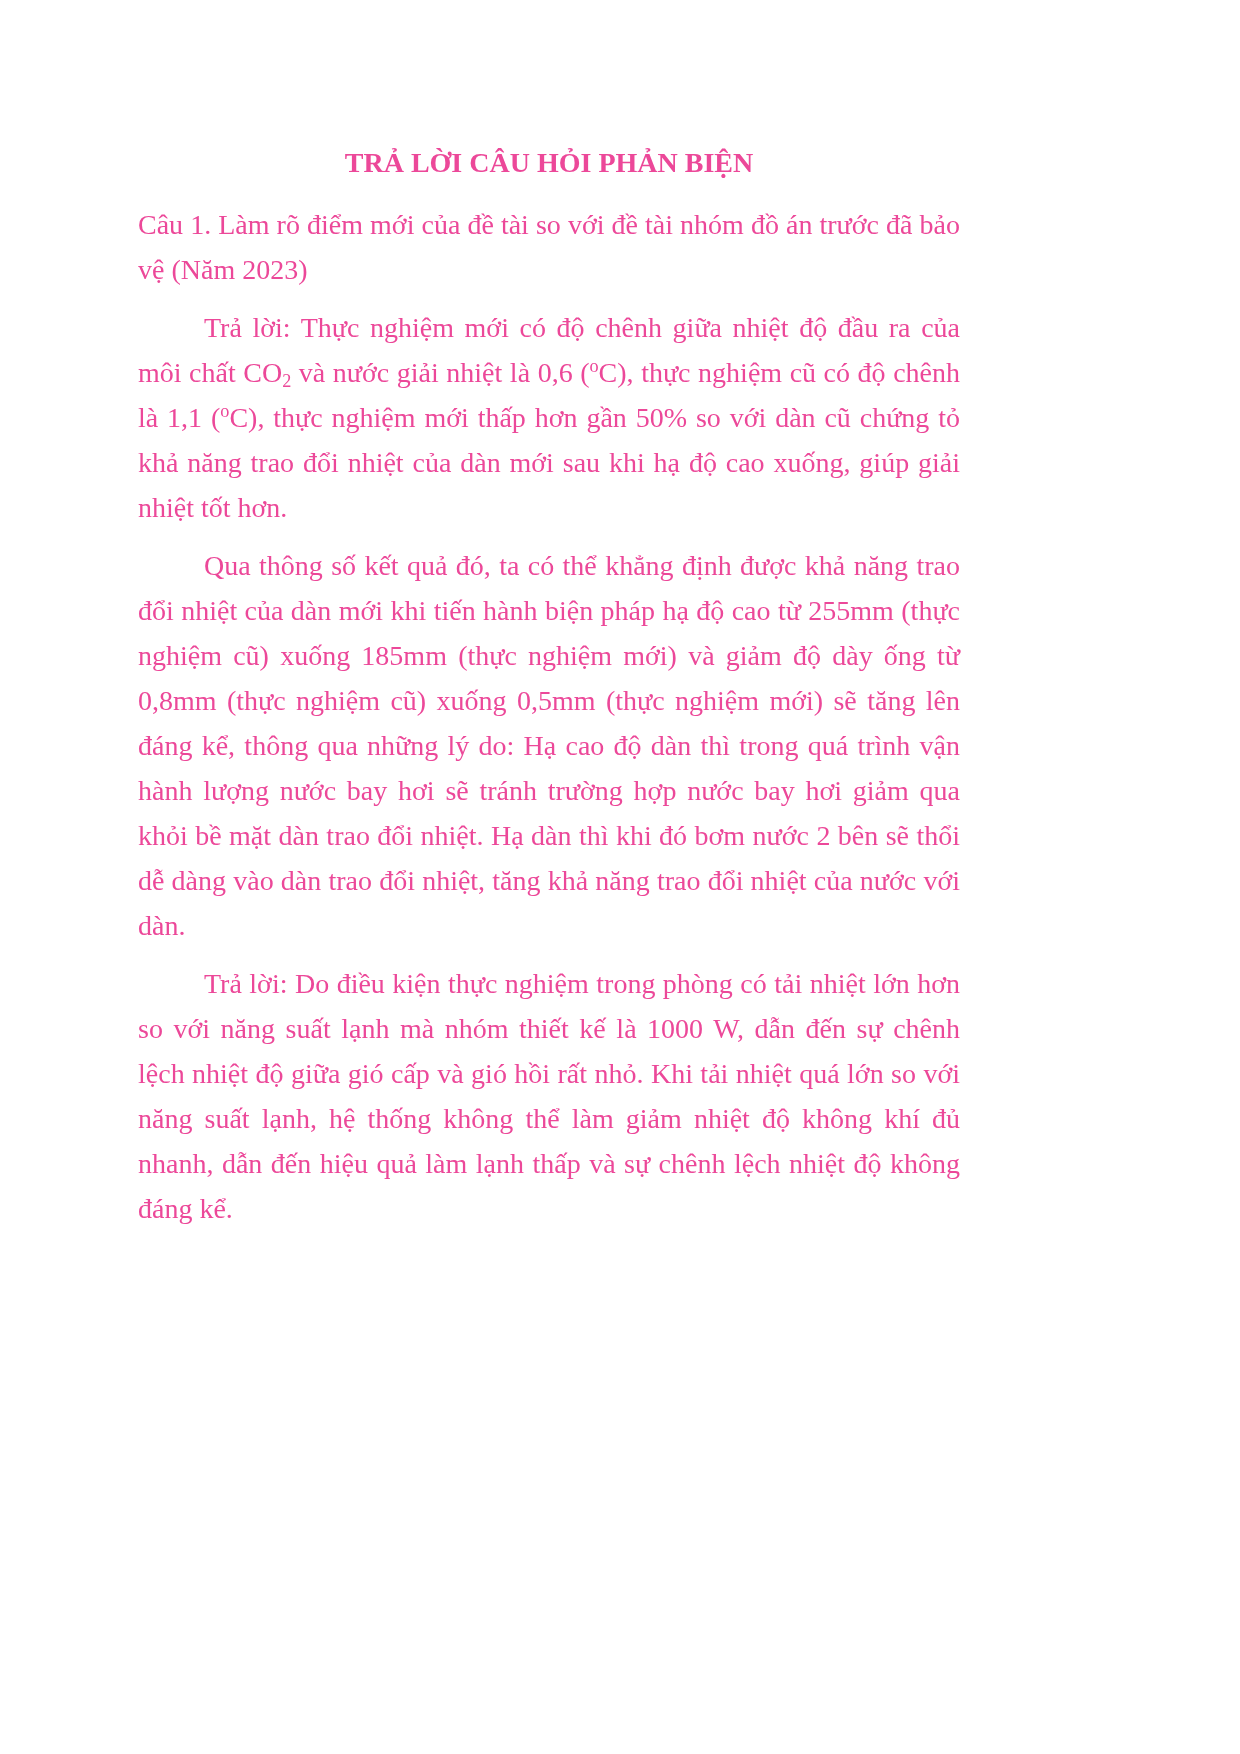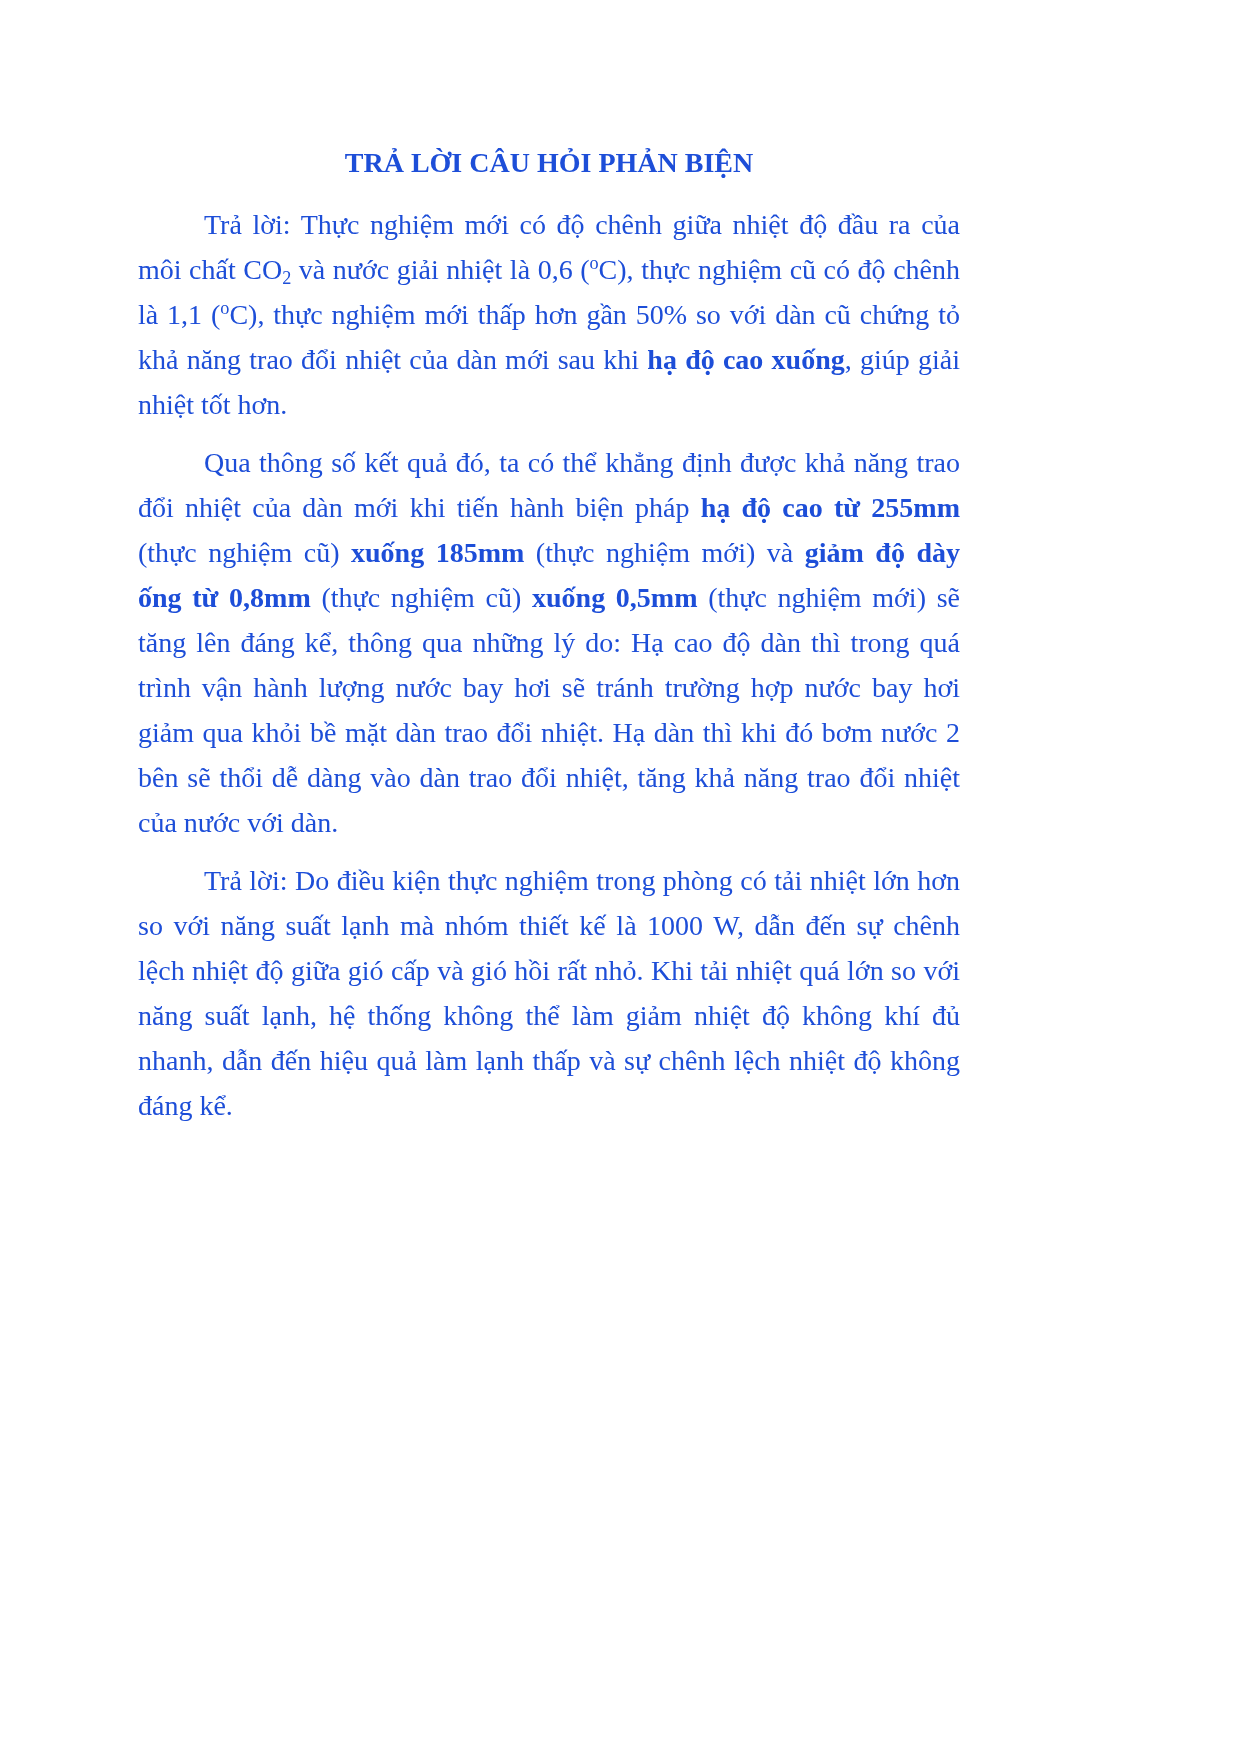--- a/index.html
+++ b/index.html
@@ -5,21 +5,21 @@
   html, body {
     margin: 0;
     padding: 0;
     background: #ffffff;
   }
   .page {
     position: relative;
     width: 1092px;
     height: 1754px;
     background: #ffffff;
-    color: #1d4ed8;
+    color: #ec4899;
     font-family: "Liberation Serif", "DejaVu Serif", serif;
     font-size: 28px;
     line-height: 45px;
     box-sizing: border-box;
     padding: 140px 132px 0 138px;
     overflow: hidden;
   }
   .title {
     font-size: 28px;
     font-weight: bold;
@@ -31,31 +31,32 @@
     margin: 0 0 13px 0;
     text-align: justify;
     text-justify: inter-word;
   }
   .paragraphs p.answer {
     text-indent: 66px;
   }
   .paragraphs p.question {
     text-indent: 0;
   }
-  .run-b { font-weight: bold; }
+  .run-b { font-weight: normal; }
   sup, sub {
     font-size: 65%;
     line-height: 0;
   }
   sup { vertical-align: 0.55em; }
   sub { vertical-align: -0.25em; }
 </style>
 </head>
 <body>
 
 <div class="page">
   <h1 class="title">TRẢ LỜI CÂU HỎI PHẢN BIỆN</h1>
   <div class="paragraphs" id="paragraphs">
+      <p class="question"><span>Câu 1. Làm rõ điểm mới của đề tài so với đề tài nhóm đồ án trước đã bảo vệ (Năm 2023)</span></p>
       <p class="answer"><span>Trả lời: Thực nghiệm mới có độ chênh giữa nhiệt độ đầu ra của môi chất CO</span><sub>2</sub><span> và nước giải nhiệt là 0,6 (</span><sup>o</sup><span>C), thực nghiệm cũ có độ chênh là 1,1 (</span><sup>o</sup><span>C), thực nghiệm mới thấp hơn gần 50% so với dàn cũ chứng tỏ khả năng trao đổi nhiệt của dàn mới sau khi </span><span class="run-b">hạ độ cao xuống</span><span>, giúp giải nhiệt tốt hơn.</span></p>
       <p class="answer"><span>Qua thông số kết quả đó, ta có thể khẳng định được khả năng trao đổi nhiệt của dàn mới khi tiến hành biện pháp </span><span class="run-b">hạ độ cao từ 255mm</span><span> (thực nghiệm cũ) </span><span class="run-b">xuống 185mm</span><span> (thực nghiệm mới) và </span><span class="run-b">giảm độ dày ống từ 0,8mm</span><span> (thực nghiệm cũ) </span><span class="run-b">xuống 0,5mm</span><span> (thực nghiệm mới)  sẽ tăng lên đáng kể, thông qua những lý do: Hạ cao độ dàn thì trong quá trình vận hành lượng nước bay hơi sẽ tránh trường hợp nước bay hơi giảm qua khỏi bề mặt dàn trao đổi nhiệt. Hạ dàn thì khi đó bơm nước 2 bên sẽ thổi dễ dàng vào dàn trao đổi nhiệt, tăng khả năng trao đổi nhiệt của nước với dàn.</span></p>
       <p class="answer"><span>Trả lời: Do điều kiện thực nghiệm trong phòng có tải nhiệt lớn hơn so với năng suất lạnh mà nhóm thiết kế là 1000 W, dẫn đến sự chênh lệch nhiệt độ giữa gió cấp và gió hồi rất nhỏ. Khi tải nhiệt quá lớn so với năng suất lạnh, hệ thống không thể làm giảm nhiệt độ không khí đủ nhanh, dẫn đến hiệu quả làm lạnh thấp và sự chênh lệch nhiệt độ không đáng kể.</span></p>
     </div>
 </div>
 
 </body></html>

